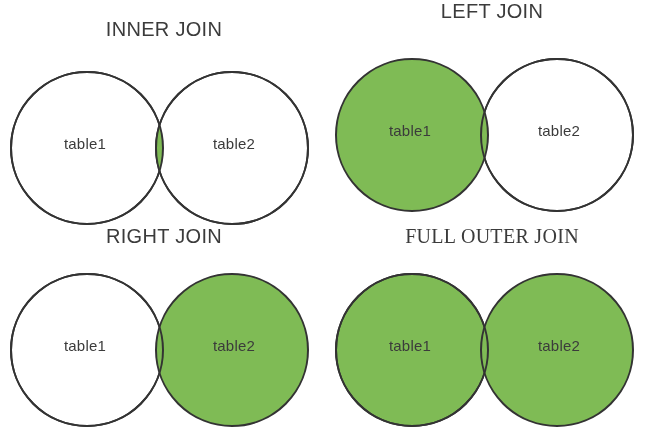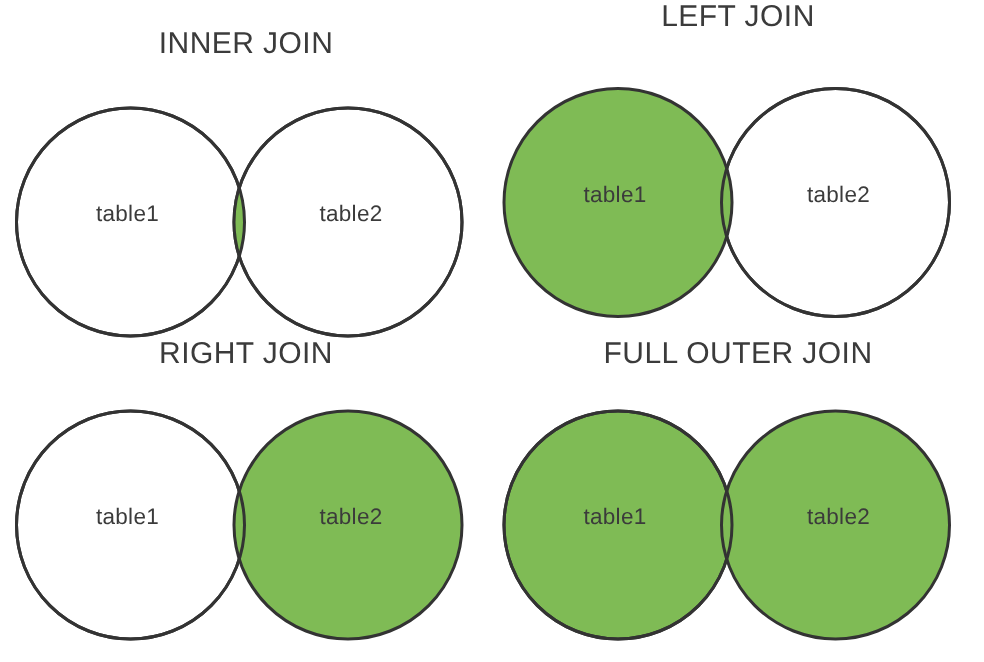--- a/index.html
+++ b/index.html
@@ -70,21 +70,21 @@
       <circle cx="87" cy="130" r="76" fill="#ffffff" stroke="#333333" stroke-width="2"></circle>
       <circle cx="232" cy="130" r="76" fill="#7fbb55" stroke="#333333" stroke-width="2"></circle>
       <circle cx="87" cy="130" r="76" fill="none" stroke="#333333" stroke-width="2"></circle>
     </svg>
 
     <div class="lbl" style="left:85px;top:125px;">table1</div>
     <div class="lbl" style="left:234px;top:125px;">table2</div>
   </div>
 
   <div class="panel r2" style="left:328px;top:220px;">
-    <div class="title" style="top:5px;">FULL OUTER JOIN</div>
+    <div class="title" style="top:5px;font-family:Liberation Serif, serif;">FULL OUTER JOIN</div>
 
     <svg class="venn" viewBox="0 0 328 221">
       <circle cx="84" cy="130" r="76" fill="#7fbb55" stroke="#333333" stroke-width="2"></circle>
       <circle cx="229" cy="130" r="76" fill="#7fbb55" stroke="#333333" stroke-width="2"></circle>
       <circle cx="84" cy="130" r="76" fill="none" stroke="#333333" stroke-width="2"></circle>
     </svg>
 
     <div class="lbl" style="left:82px;top:125px;">table1</div>
     <div class="lbl" style="left:231px;top:125px;">table2</div>
   </div>

